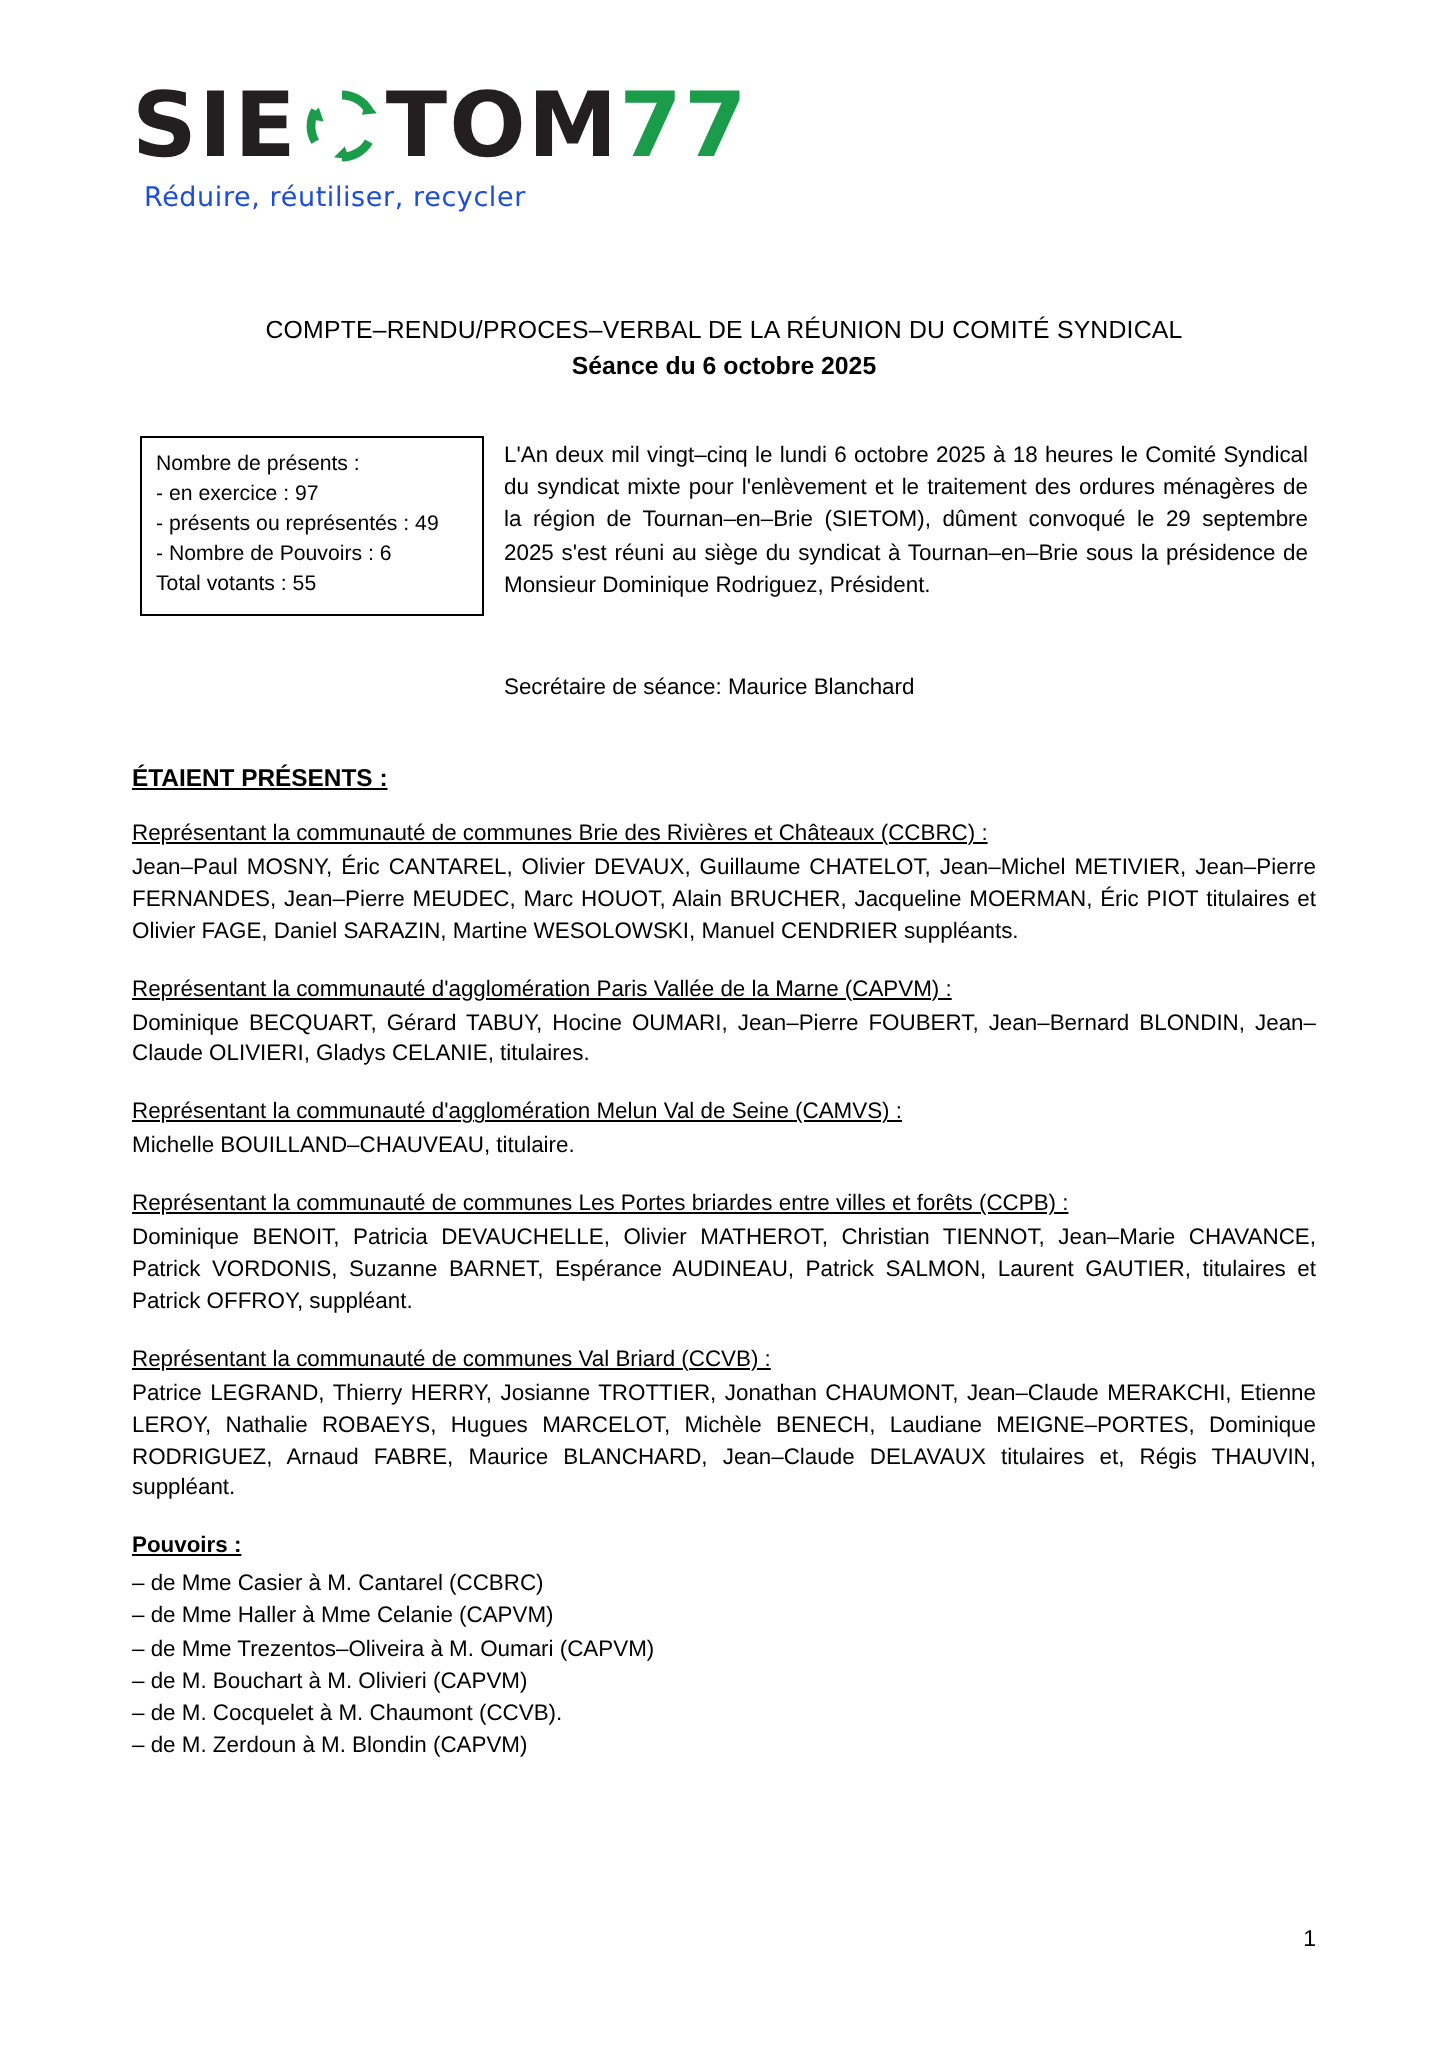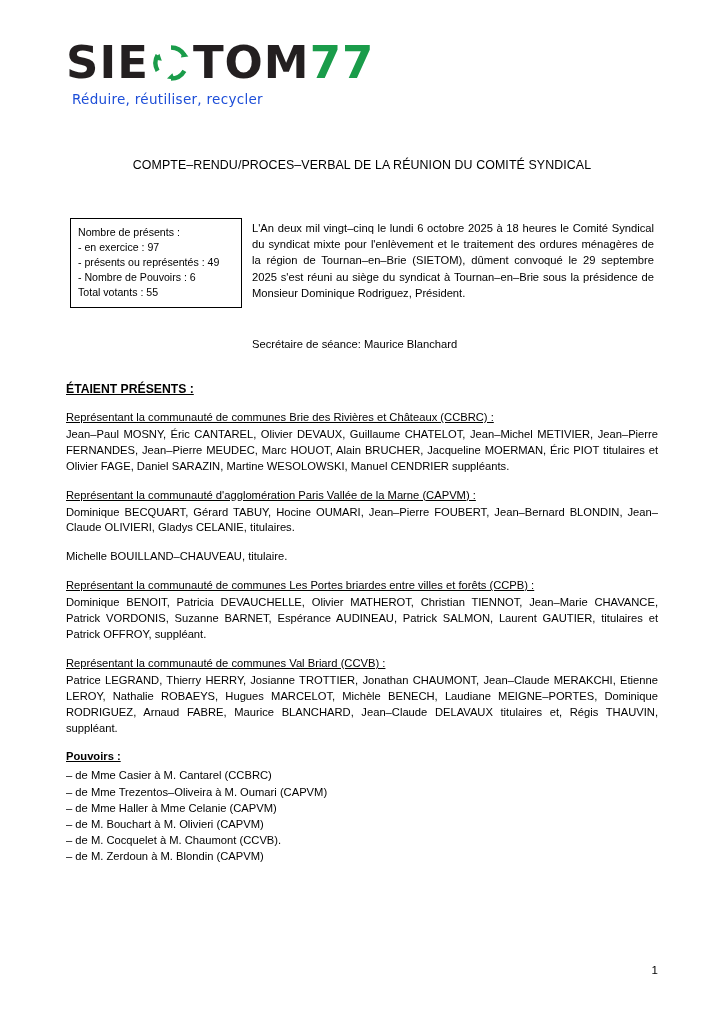--- a/index.html
+++ b/index.html
@@ -180,20 +180,21 @@
           </g>
         </svg>
         </span>
         <span class="tom">TOM</span>
         <span class="num77">77</span>
     </div>
     <div class="logo-tag">Réduire, réutiliser, recycler</div>
   </div>
 
   <div class="doc-title">COMPTE–RENDU/PROCES–VERBAL DE LA RÉUNION DU COMITÉ SYNDICAL</div>
+  <div class="doc-subtitle">Séance du 6 octobre 2025</div>
 
   <div class="info-box">
     <div>Nombre de présents :</div>
     <div>- en exercice : 97</div>
     <div>- présents ou représentés : 49</div>
     <div>- Nombre de Pouvoirs : 6</div>
     <div>Total votants : 55</div>
   </div>
 
   <div class="intro">L'An deux mil vingt–cinq le lundi 6 octobre 2025 à 18 heures le Comité Syndical du syndicat mixte pour l'enlèvement et le traitement des ordures ménagères de la région de Tournan–en–Brie (SIETOM), dûment convoqué le 29 septembre 2025 s'est réuni au siège du syndicat à Tournan–en–Brie sous la présidence de Monsieur Dominique Rodriguez, Président.</div>
@@ -207,38 +208,39 @@
       <div class="grp-head">Représentant la communauté de communes Brie des Rivières et Châteaux (CCBRC) :</div>
       <div class="grp-body">Jean–Paul MOSNY, Éric CANTAREL, Olivier DEVAUX, Guillaume CHATELOT, Jean–Michel METIVIER, Jean–Pierre FERNANDES, Jean–Pierre MEUDEC, Marc HOUOT, Alain BRUCHER, Jacqueline MOERMAN, Éric PIOT titulaires et Olivier FAGE, Daniel SARAZIN, Martine WESOLOWSKI, Manuel CENDRIER suppléants.</div>
     </div>
 
     <div class="grp">
       <div class="grp-head">Représentant la communauté d'agglomération Paris Vallée de la Marne (CAPVM) :</div>
       <div class="grp-body">Dominique BECQUART, Gérard TABUY, Hocine OUMARI, Jean–Pierre FOUBERT, Jean–Bernard BLONDIN, Jean–Claude OLIVIERI, Gladys CELANIE, titulaires.</div>
     </div>
 
     <div class="grp">
+      <div class="grp-head">Représentant la communauté d'agglomération Melun Val de Seine (CAMVS) :</div>
       <div class="grp-body">Michelle BOUILLAND–CHAUVEAU, titulaire.</div>
     </div>
 
     <div class="grp">
       <div class="grp-head">Représentant la communauté de communes Les Portes briardes entre villes et forêts (CCPB) :</div>
       <div class="grp-body">Dominique BENOIT, Patricia DEVAUCHELLE, Olivier MATHEROT, Christian TIENNOT, Jean–Marie CHAVANCE, Patrick VORDONIS, Suzanne BARNET, Espérance AUDINEAU, Patrick SALMON, Laurent GAUTIER, titulaires et Patrick OFFROY, suppléant.</div>
     </div>
 
     <div class="grp">
       <div class="grp-head">Représentant la communauté de communes Val Briard (CCVB) :</div>
       <div class="grp-body">Patrice LEGRAND, Thierry HERRY, Josianne TROTTIER, Jonathan CHAUMONT, Jean–Claude MERAKCHI, Etienne LEROY, Nathalie ROBAEYS, Hugues MARCELOT, Michèle BENECH, Laudiane MEIGNE–PORTES, Dominique RODRIGUEZ, Arnaud FABRE,  Maurice BLANCHARD, Jean–Claude DELAVAUX titulaires et, Régis THAUVIN, suppléant.</div>
     </div>
 
     <div class="powers">
       <div class="powers-head">Pouvoirs :</div>
       <div class="power-line">– de Mme Casier à M. Cantarel (CCBRC)</div>
+      <div class="power-line">– de Mme Haller à Mme Celanie (CAPVM)</div>
       <div class="power-line">– de Mme Trezentos–Oliveira à M. Oumari (CAPVM)</div>
-      <div class="power-line">– de Mme Haller à Mme Celanie (CAPVM)</div>
       <div class="power-line">– de M. Bouchart à M. Olivieri (CAPVM)</div>
       <div class="power-line">– de M. Cocquelet à M. Chaumont (CCVB).</div>
       <div class="power-line">– de M. Zerdoun à M. Blondin (CAPVM)</div>
     </div>
 
   </div>
 
   <div class="page-number">1</div>
 
 </div>

